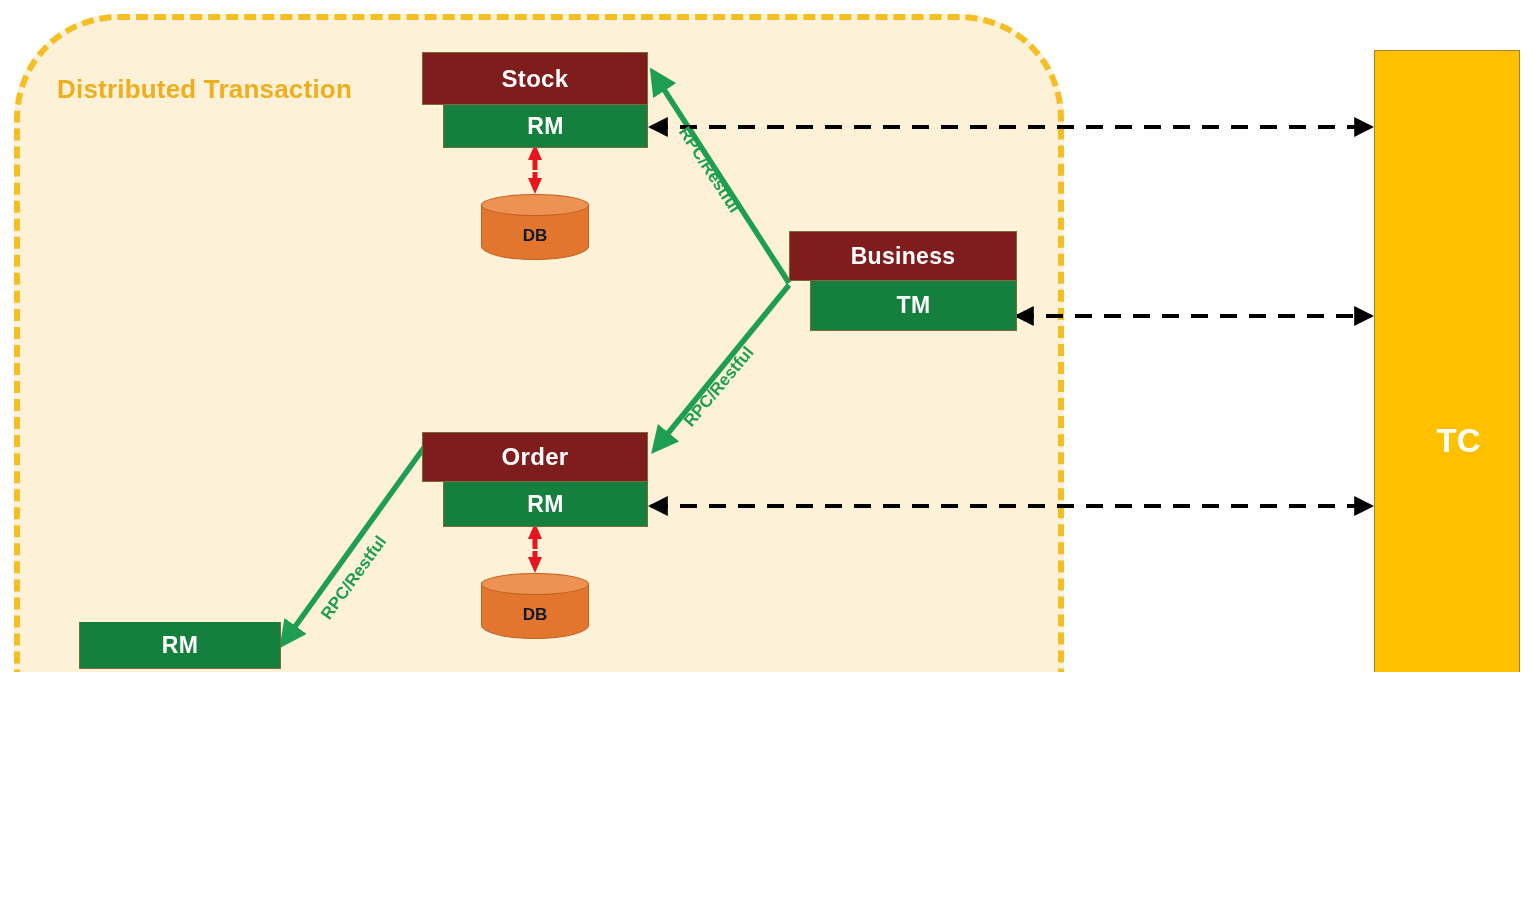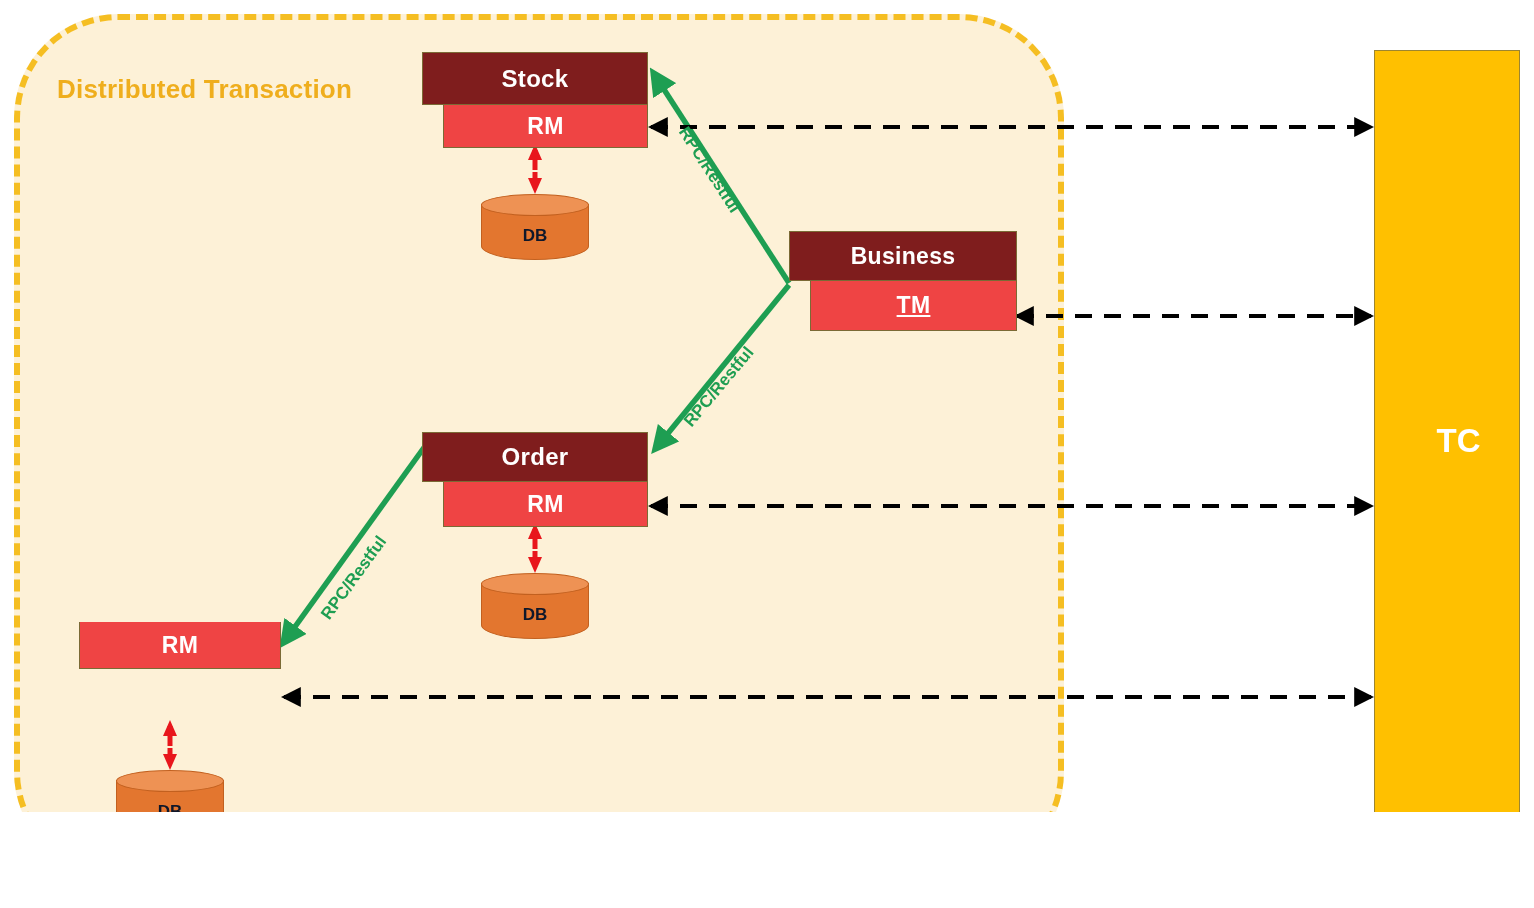--- a/index.html
+++ b/index.html
@@ -3,21 +3,21 @@
 <meta charset="utf-8">
 <style>
   html, body {
     margin: 0;
     padding: 0;
     background: #ffffff;
   }
   #canvas {
     position: relative;
     width: 1534px;
-    height: 812px;
+    height: 672px;
     background: #ffffff;
     font-family: "Liberation Sans", sans-serif;
     overflow: hidden;
   }
   
   #tx-boundary {
     position: absolute;
     left: 14px;
     top: 14px;
     width: 1050px;
@@ -48,21 +48,21 @@
     border: 1px solid #7b6a35;
     color: #ffffff;
     font-weight: bold;
     display: flex;
     align-items: center;
     justify-content: center;
     letter-spacing: .3px;
   }
   .service .rm {
     box-sizing: border-box;
-    background: #ef4444;
+    background: #15803d;
     border: 1px solid #7b6a35;
     border-top: none;
     color: #ffffff;
     font-weight: bold;
     display: flex;
     align-items: center;
     justify-content: center;
     letter-spacing: .3px;
     margin-left: 21px;
   }
@@ -212,21 +212,21 @@
     <div class="rm" style="height:43px; font-size:23px;">RM</div>
   </div>
   <div class="db" style="left:481px; top:194px;">
     <div class="body"></div>
     <div class="top"></div>
     <div class="db-label">DB</div>
   </div>
 
   <div class="service" style="left:789px; top:231px; width:228px;">
     <div class="head" style="height:50px; font-size:23px;">Business</div>
-    <div class="rm" style="height:50px; font-size:23px;text-decoration:underline;">TM</div>
+    <div class="rm" style="height:50px; font-size:23px;">TM</div>
   </div>
 
   <div class="service" style="left:422px; top:432px; width:226px;text-align:center;">
     <div class="head" style="height:50px; font-size:24px;">Order</div>
     <div class="rm" style="height:45px; font-size:23px;">RM</div>
   </div>
   <div class="db" style="left:481px; top:573px;">
     <div class="body"></div>
     <div class="top"></div>
     <div class="db-label">DB</div>

